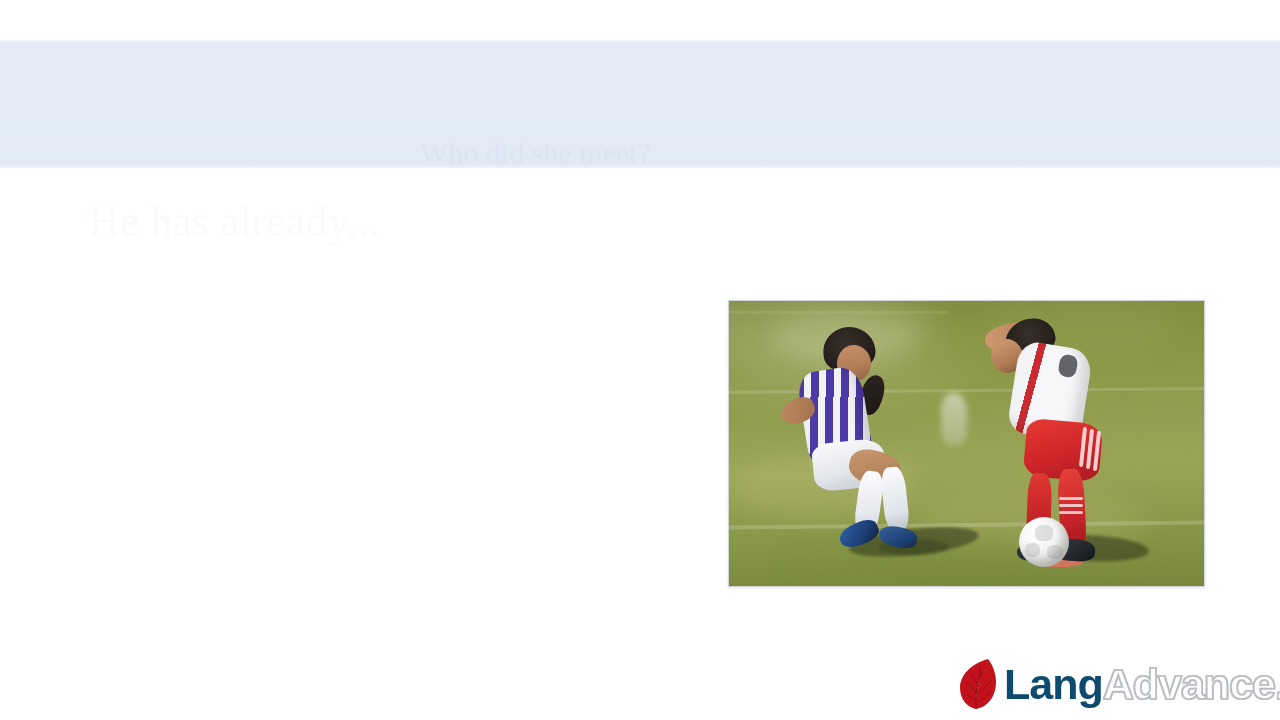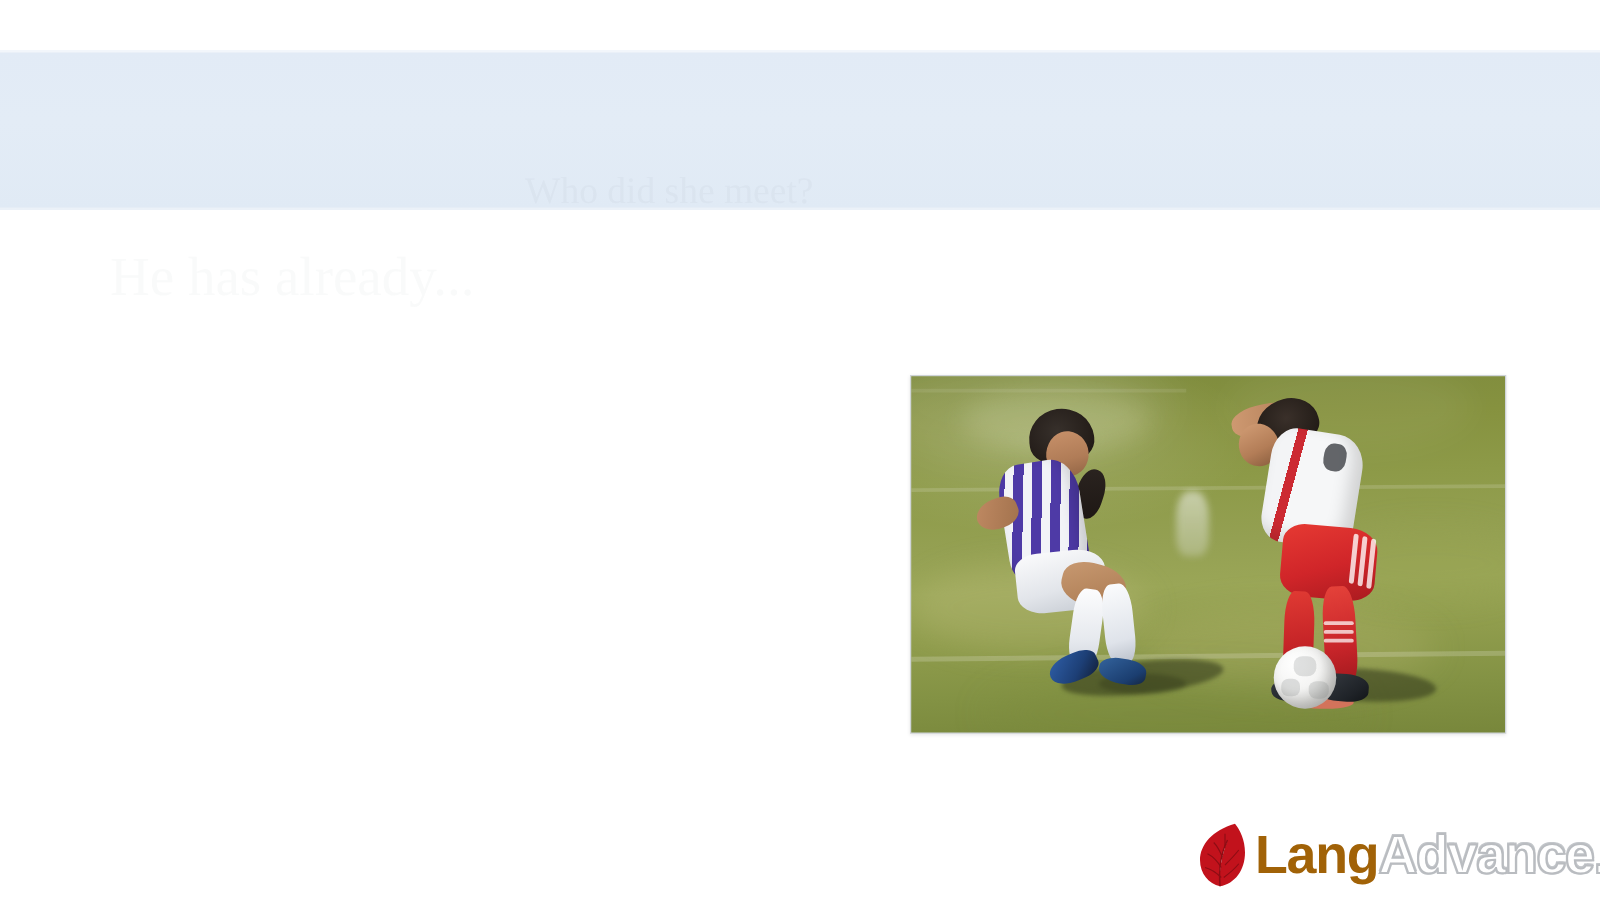--- a/index.html
+++ b/index.html
@@ -337,21 +337,21 @@
   #logo-text {
     margin-left: 6px;
     font-family: "Liberation Sans", sans-serif;
     font-weight: bold;
     font-size: 43px;
     line-height: 1;
     letter-spacing: -1px;
     white-space: nowrap;
     position: relative;
   }
-  #logo-lang { color: #a16207; }
+  #logo-lang { color: #0c4a6e; }
   #logo-advance {
     color: #ffffff;
     -webkit-text-stroke: 1.6px #b9bcc0;
     text-shadow:
       -1px -1px 0 #c3c6ca,
        1px -1px 0 #c3c6ca,
       -1px  1px 0 #c3c6ca,
        1px  1px 0 #c3c6ca;
   }
 </style>

